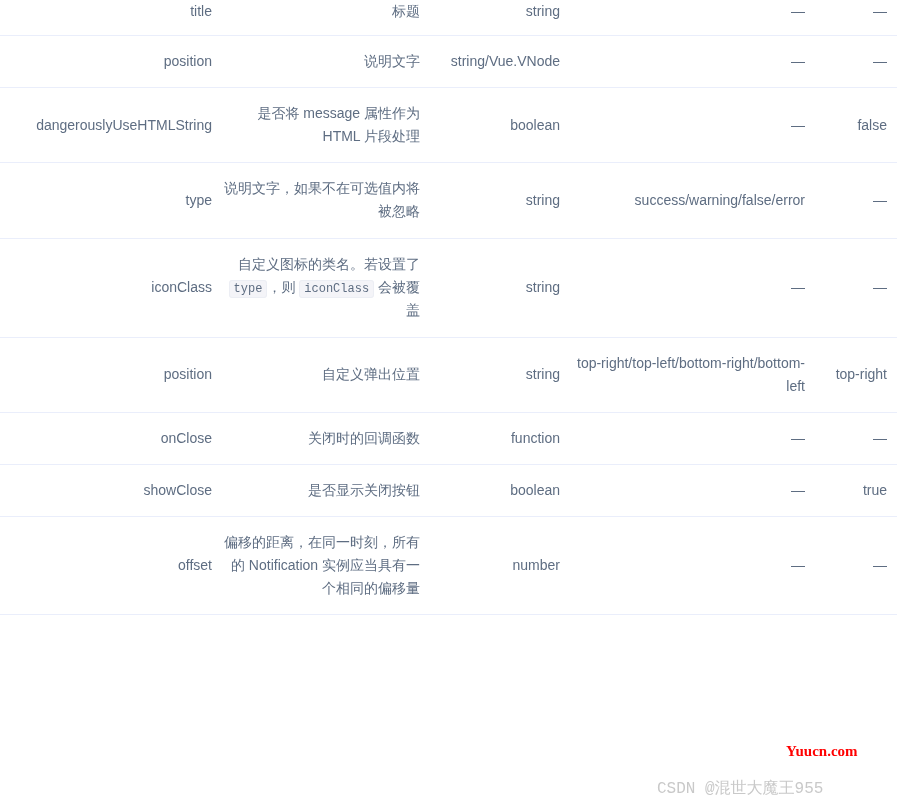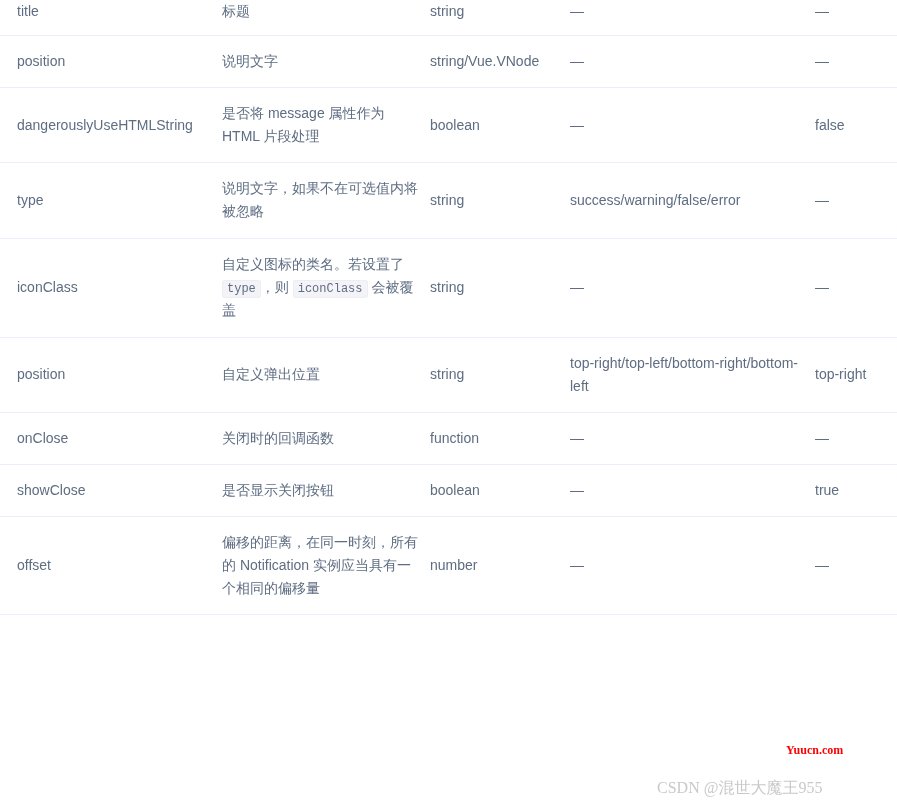--- a/index.html
+++ b/index.html
@@ -74,40 +74,41 @@
     white-space: nowrap;
   }
 
   
   .wm-yuucn {
     position: absolute;
     left: 786px;
     top: 743px;
     font-family: "Liberation Serif", "DejaVu Serif", serif;
     font-weight: bold;
-    font-size: 12px;
+    font-size: 15px;
     color: #ff0000;
     letter-spacing: 0px;
     white-space: nowrap;
     z-index: 5;
   }
   .wm-csdn {
     position: absolute;
     left: 657px;
     top: 778px;
-    font-family: Liberation Serif, serif;
+    font-family: Liberation Mono, monospace;
     font-size: 16px;
     color: #c9c9c9;
     white-space: nowrap;
     z-index: 5;
   }
   .page-root {
     position: relative;
     width: 856px;
     height: 808px;
+    text-align: right;
   }
 </style>
 </head>
 <body>
 
 <div class="page-root">
 
   <table id="doc-table">
     <colgroup>
       <col class="c-attr">

